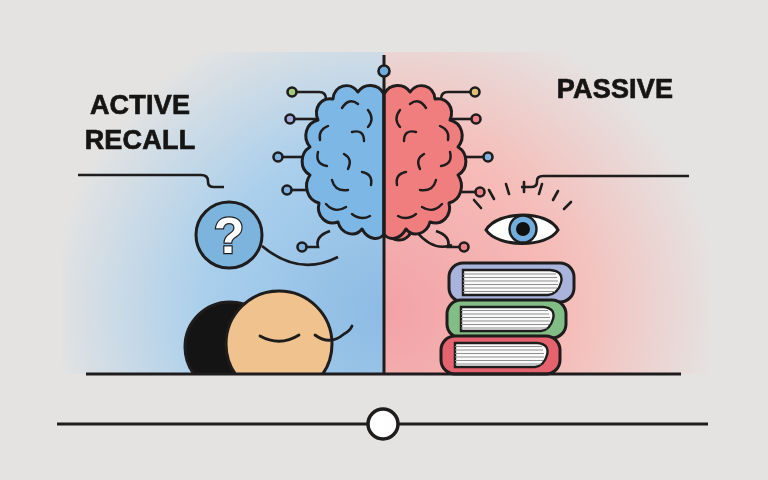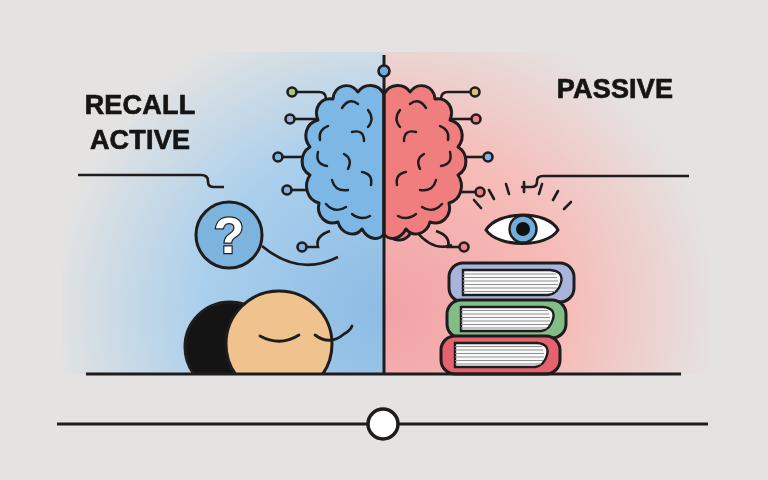--- a/index.html
+++ b/index.html
@@ -37,22 +37,22 @@
 </style>
 </head>
 <body>
 
 <div class="stage">
 
   <div class="glow glow-left"></div>
   <div class="glow glow-right"></div>
 
   <div class="title title-left">
+    <div>ACTIVE</div>
     <div>RECALL</div>
-    <div>ACTIVE</div>
   </div>
   <div class="title title-right">
     <div>PASSIVE</div>
   </div>
 
   <svg class="art" width="768" height="480" viewBox="0 0 768 480">
     <defs>
       <clipPath id="ground-clip">
           <rect x="0" y="0" width="768" height="374"></rect>
         </clipPath>

